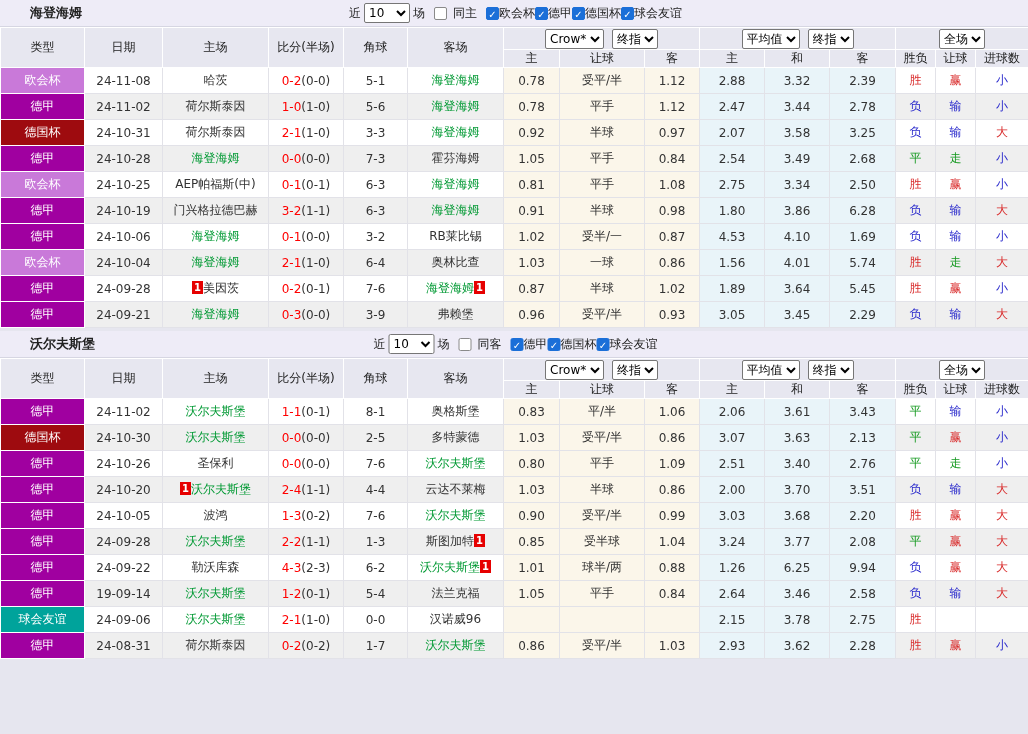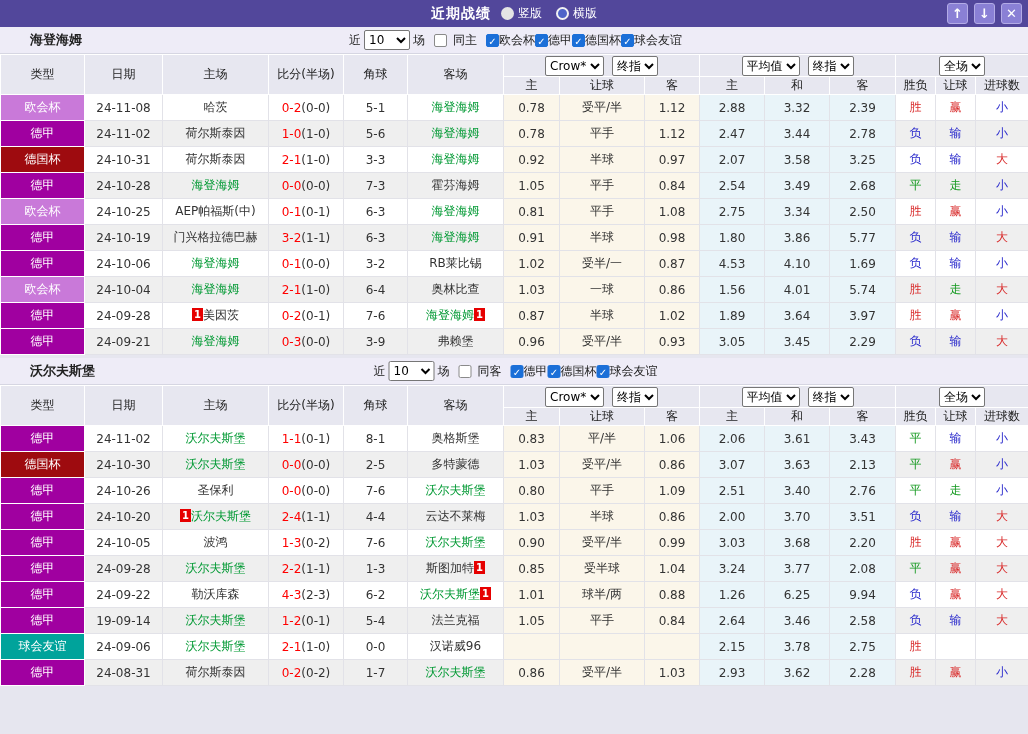--- a/index.html
+++ b/index.html
@@ -113,38 +113,20 @@
     text-align:center; font-size:12px; color:#333;
   }
   .summary .red { color:#e60000; }
   .bottom-strip { height:6px; background:#e6e6ef; }
 </style>
 </head>
 <body>
 
 <div class="app">
 
-  <div class="titlebar">
-    <span class="title">近期战绩</span>
-    <span class="radio-group">
-      <span class="radio-item">
-        <span class="radio-dot"></span>
-        <span>竖版</span>
-      </span>
-      <span class="radio-item">
-        <span class="radio-dot unselected"></span>
-        <span>横版</span>
-      </span>
-    </span>
-    <span class="tb-buttons">
-      <span class="tb-btn"><span>↑</span></span>
-      <span class="tb-btn"><span>↓</span></span>
-      <span class="tb-btn"><span>✕</span></span>
-    </span>
-  </div>
 
   <div class="section">
       <div class="team-row">
         <span class="team-name">海登海姆</span>
         <span class="filters">
           <span class="lbl">近</span>
           <select class="count-select"><option>10</option></select>
           <span class="lbl">场</span>
           <span class="cb"></span>
           <span class="lbl">同主</span>
@@ -315,21 +297,21 @@
             <td class="plain">24-10-19</td>
             <td class="plain"><span>门兴格拉德巴赫</span></td>
             <td class="plain"><span class="score-ft">3-2</span><span class="score-ht">(1-1)</span></td>
             <td class="plain">6-3</td>
             <td class="plain"><span class="self-team">海登海姆</span></td>
             <td class="ah">0.91</td>
             <td class="ah">半球</td>
             <td class="ah">0.98</td>
             <td class="eu">1.80</td>
             <td class="eu">3.86</td>
-            <td class="eu">5.77</td>
+            <td class="eu">6.28</td>
             <td class="plain t-blue">负</td>
             <td class="plain t-blue">输</td>
             <td class="plain t-red">大</td>
           </tr>
           <tr class="odd">
             <td class="type" style="background: rgb(160, 0, 160);">德甲</td>
             <td class="plain">24-10-06</td>
             <td class="plain"><span class="self-team">海登海姆</span></td>
             <td class="plain"><span class="score-ft">0-1</span><span class="score-ht">(0-0)</span></td>
             <td class="plain">3-2</td>
@@ -366,21 +348,21 @@
             <td class="plain">24-09-28</td>
             <td class="plain"><span class="card-badge">1</span><span>美因茨</span></td>
             <td class="plain"><span class="score-ft">0-2</span><span class="score-ht">(0-1)</span></td>
             <td class="plain">7-6</td>
             <td class="plain"><span class="self-team">海登海姆</span><span class="card-badge">1</span></td>
             <td class="ah">0.87</td>
             <td class="ah">半球</td>
             <td class="ah">1.02</td>
             <td class="eu">1.89</td>
             <td class="eu">3.64</td>
-            <td class="eu">3.97</td>
+            <td class="eu">5.45</td>
             <td class="plain t-red">胜</td>
             <td class="plain t-red">赢</td>
             <td class="plain t-blue">小</td>
           </tr>
           <tr class="even">
             <td class="type" style="background: rgb(160, 0, 160);">德甲</td>
             <td class="plain">24-09-21</td>
             <td class="plain"><span class="self-team">海登海姆</span></td>
             <td class="plain"><span class="score-ft">0-3</span><span class="score-ht">(0-0)</span></td>
             <td class="plain">3-9</td>

